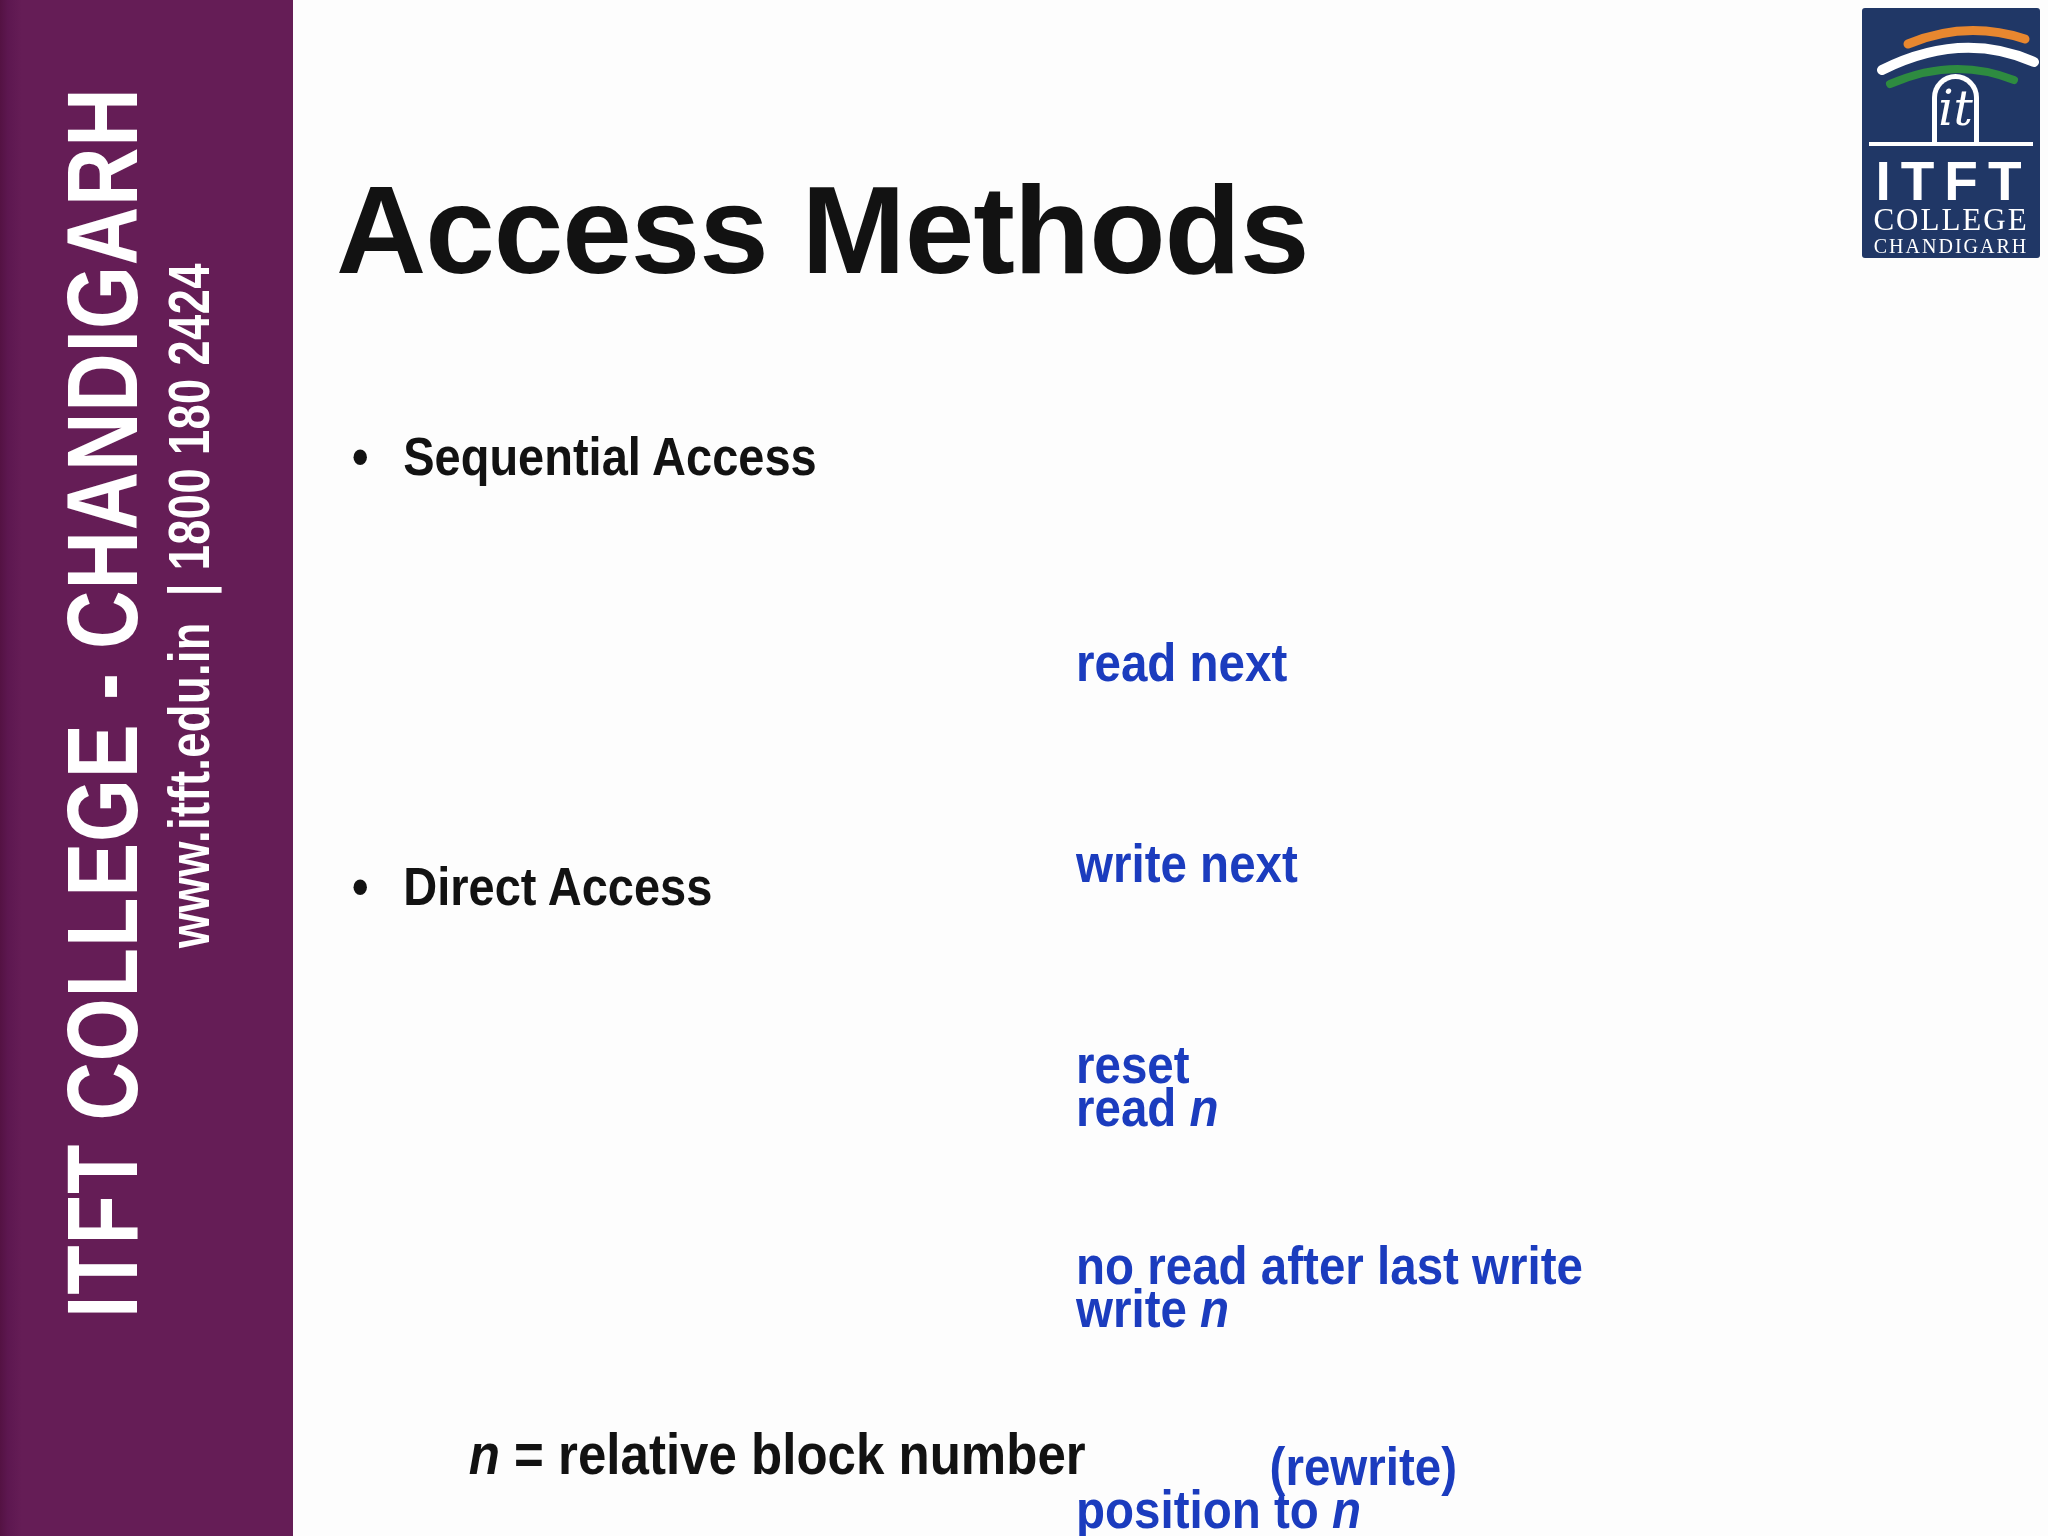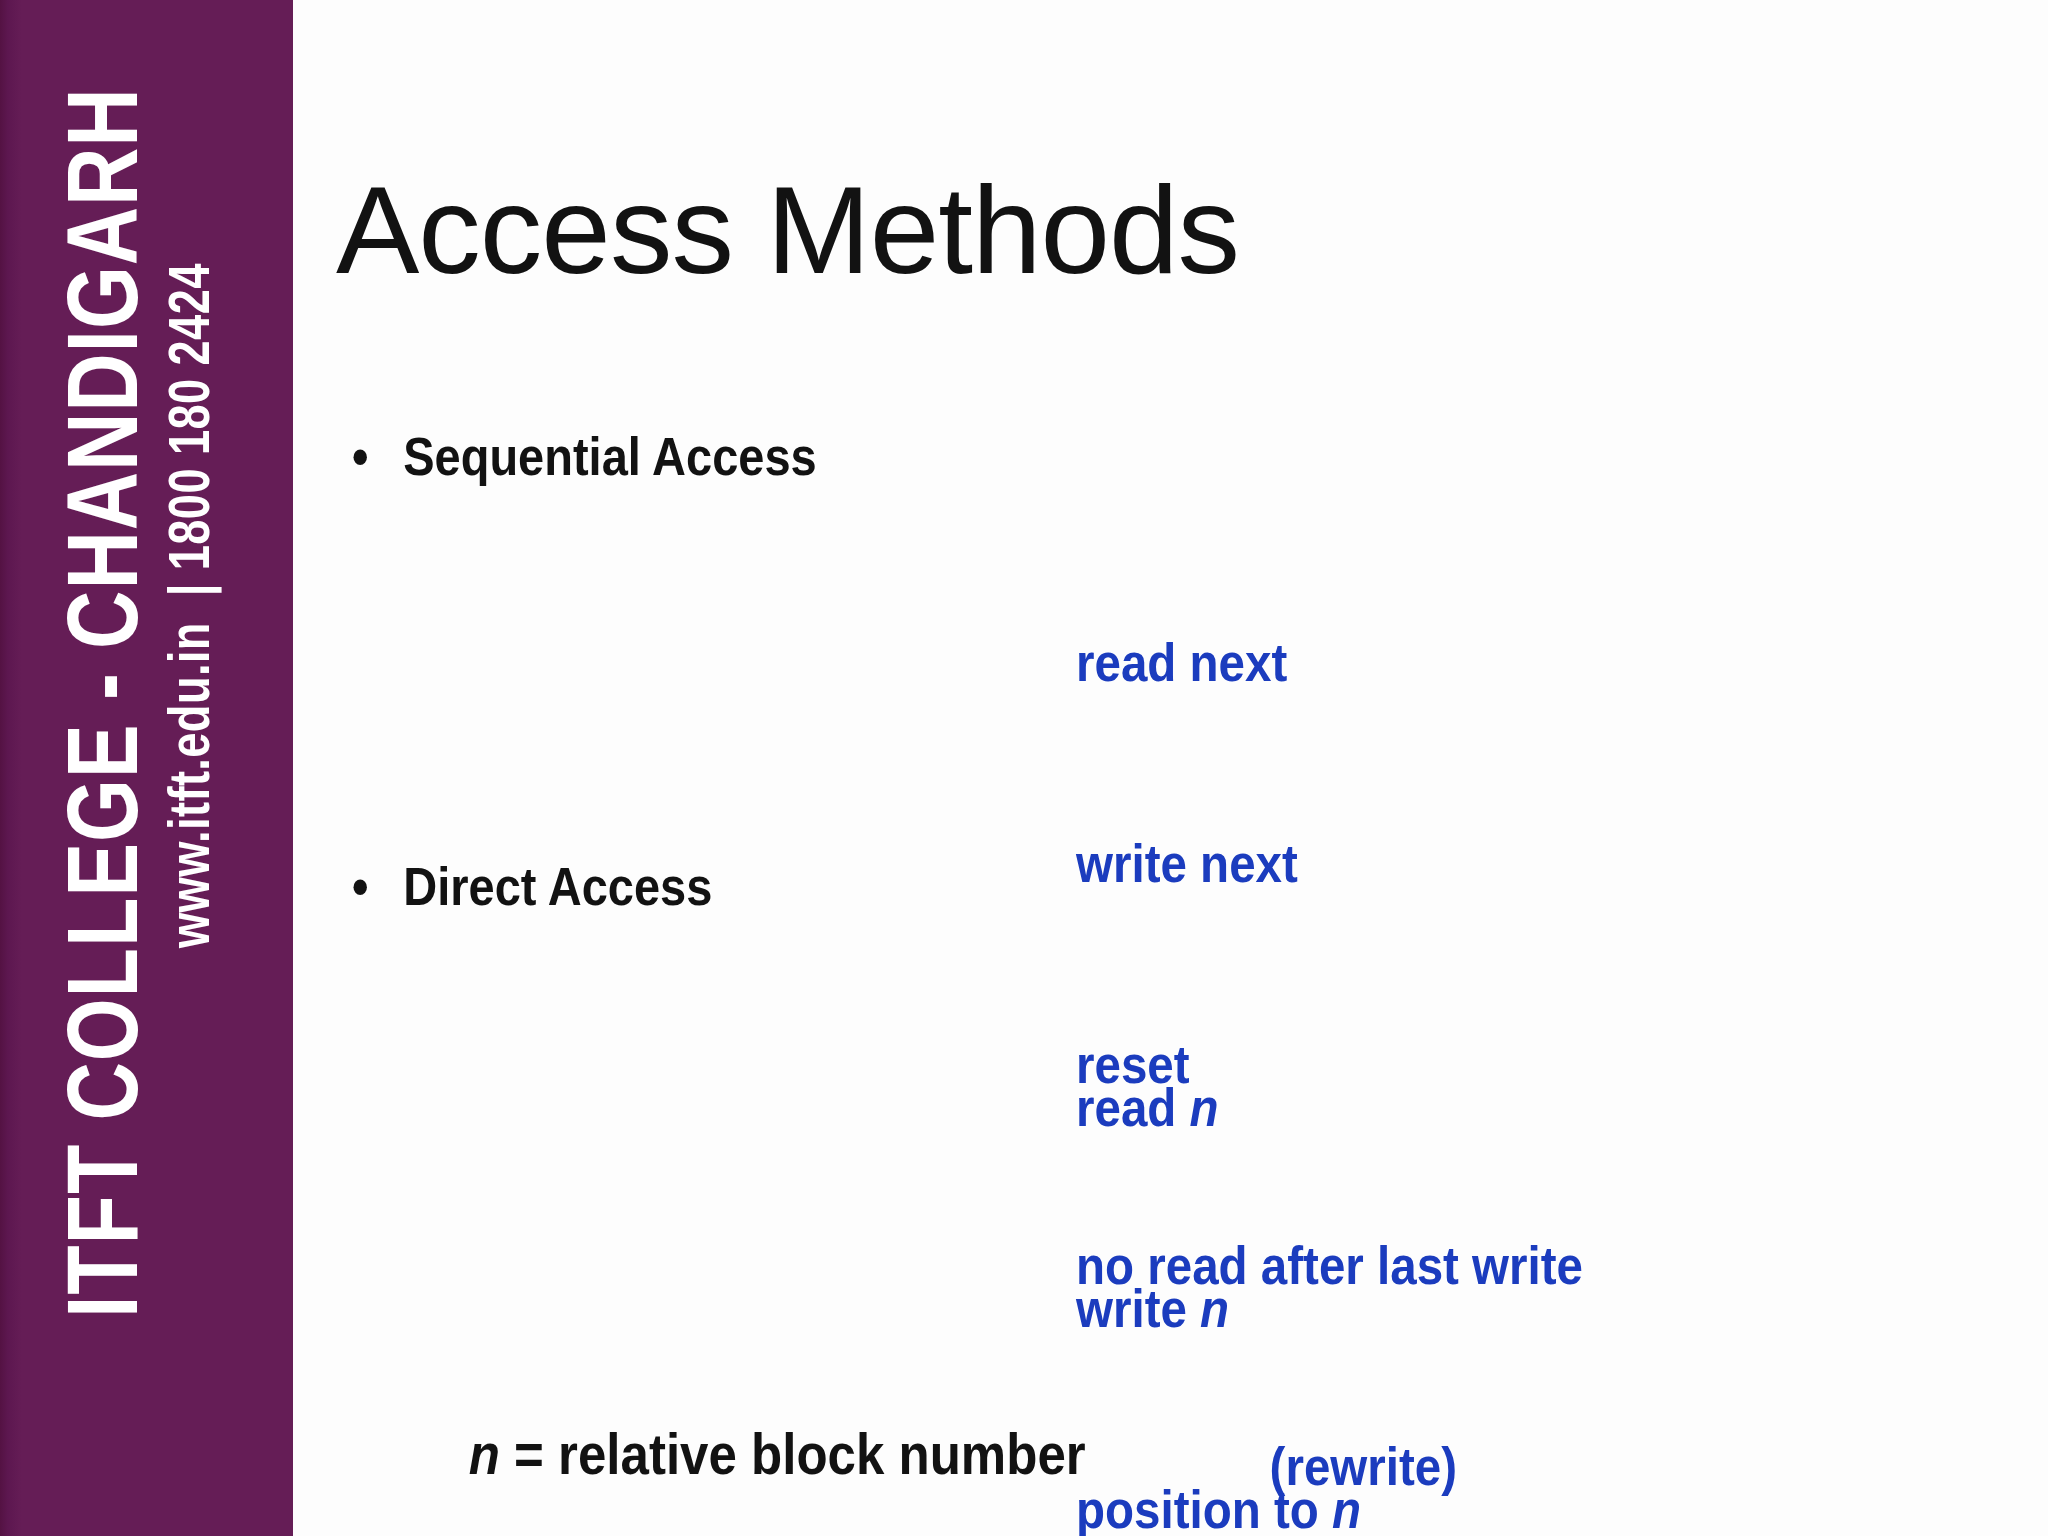--- a/index.html
+++ b/index.html
@@ -41,21 +41,21 @@
     letter-spacing: 0.5px;
     transform: rotate(-90deg) scaleX(0.78);
   }
 
   
   .title {
     position: absolute;
     left: 336px; top: 155px;
     margin: 0;
     font-size: 125px;
-    font-weight: 400;
+    font-weight: 700;
     line-height: 1.2;
     letter-spacing: -1px;
     color: #121212;
   }
 
   
   .bullet-row {
     position: absolute;
     display: flex;
     align-items: baseline;
@@ -209,14 +209,27 @@
     <div class="code-line"><span>position to </span><span class="ivar">n</span></div>
     
     
     
   </div>
 
   <div class="footnote">
     <span class="ivar">n</span><span> = relative block number</span>
   </div>
 
+  <div class="logo">
+    <svg class="arcs" viewBox="0 0 178 96">
+      <path d="M46,30 Q104,6 163,25" fill="none" stroke-width="9" stroke-linecap="round" stroke="#E8872F"></path>
+      <path d="M20,56 Q100,16 172,48" fill="none" stroke-width="10" stroke-linecap="round" stroke="#FFFFFF"></path>
+      <path d="M28,70 Q92,42 152,66" fill="none" stroke-width="8" stroke-linecap="round" stroke="#2E8B40"></path>
+    </svg>
+    <div class="arch"></div>
+    <div class="monogram">it</div>
+    <div class="hline"></div>
+    <div class="acronym">ITFT</div>
+    <div class="college">COLLEGE</div>
+    <div class="city">CHANDIGARH</div>
+  </div>
 
 </div>
 
 </body></html>

